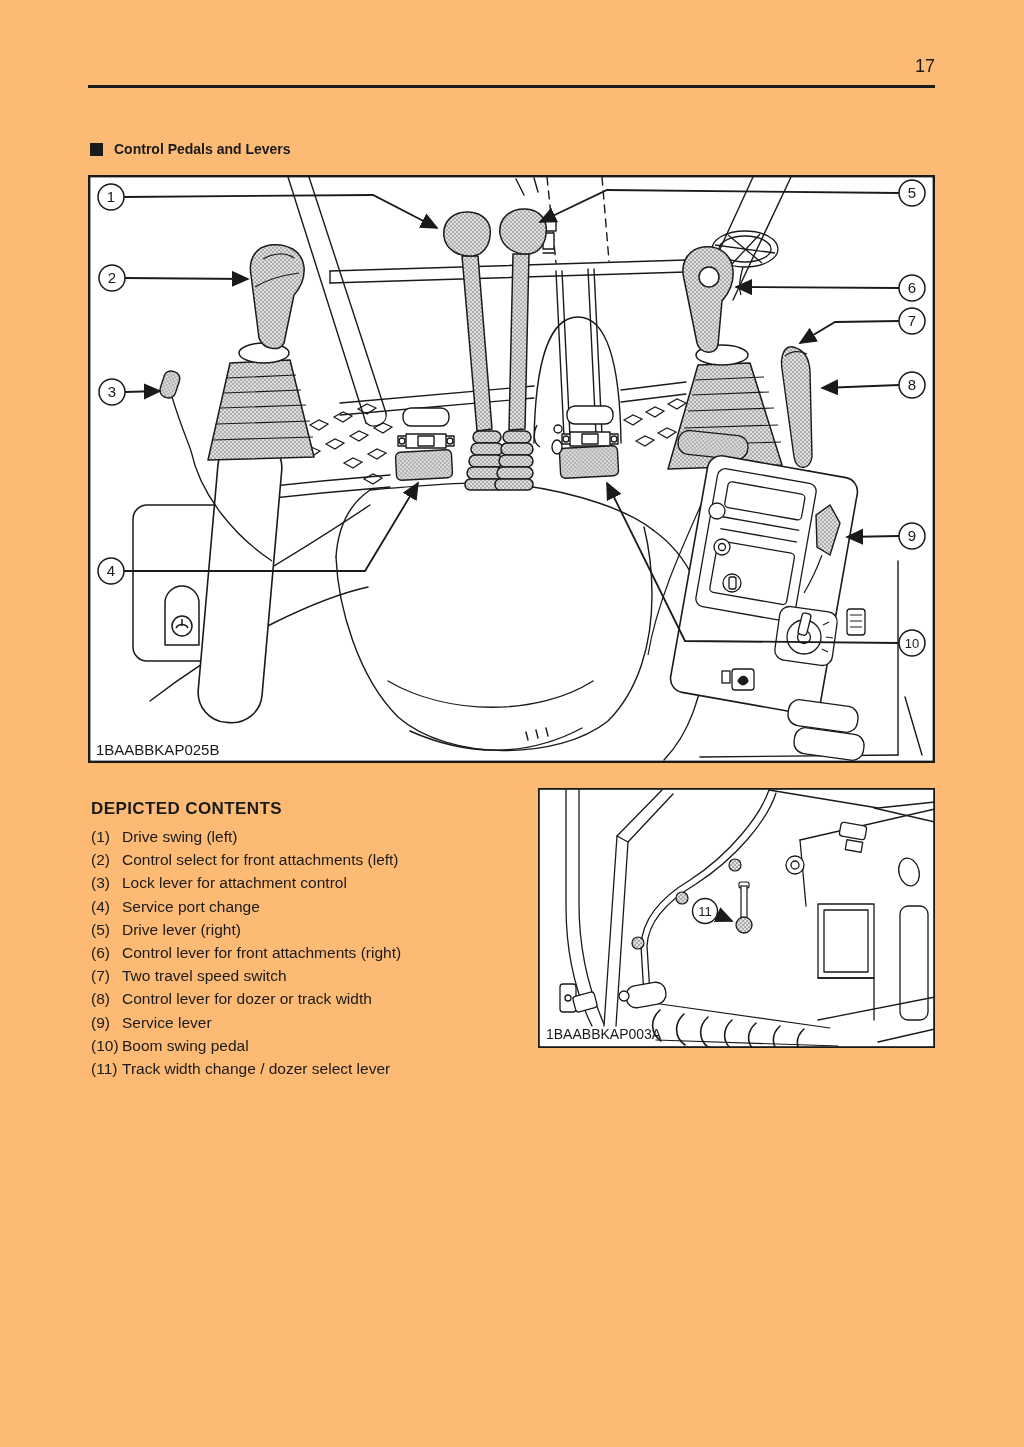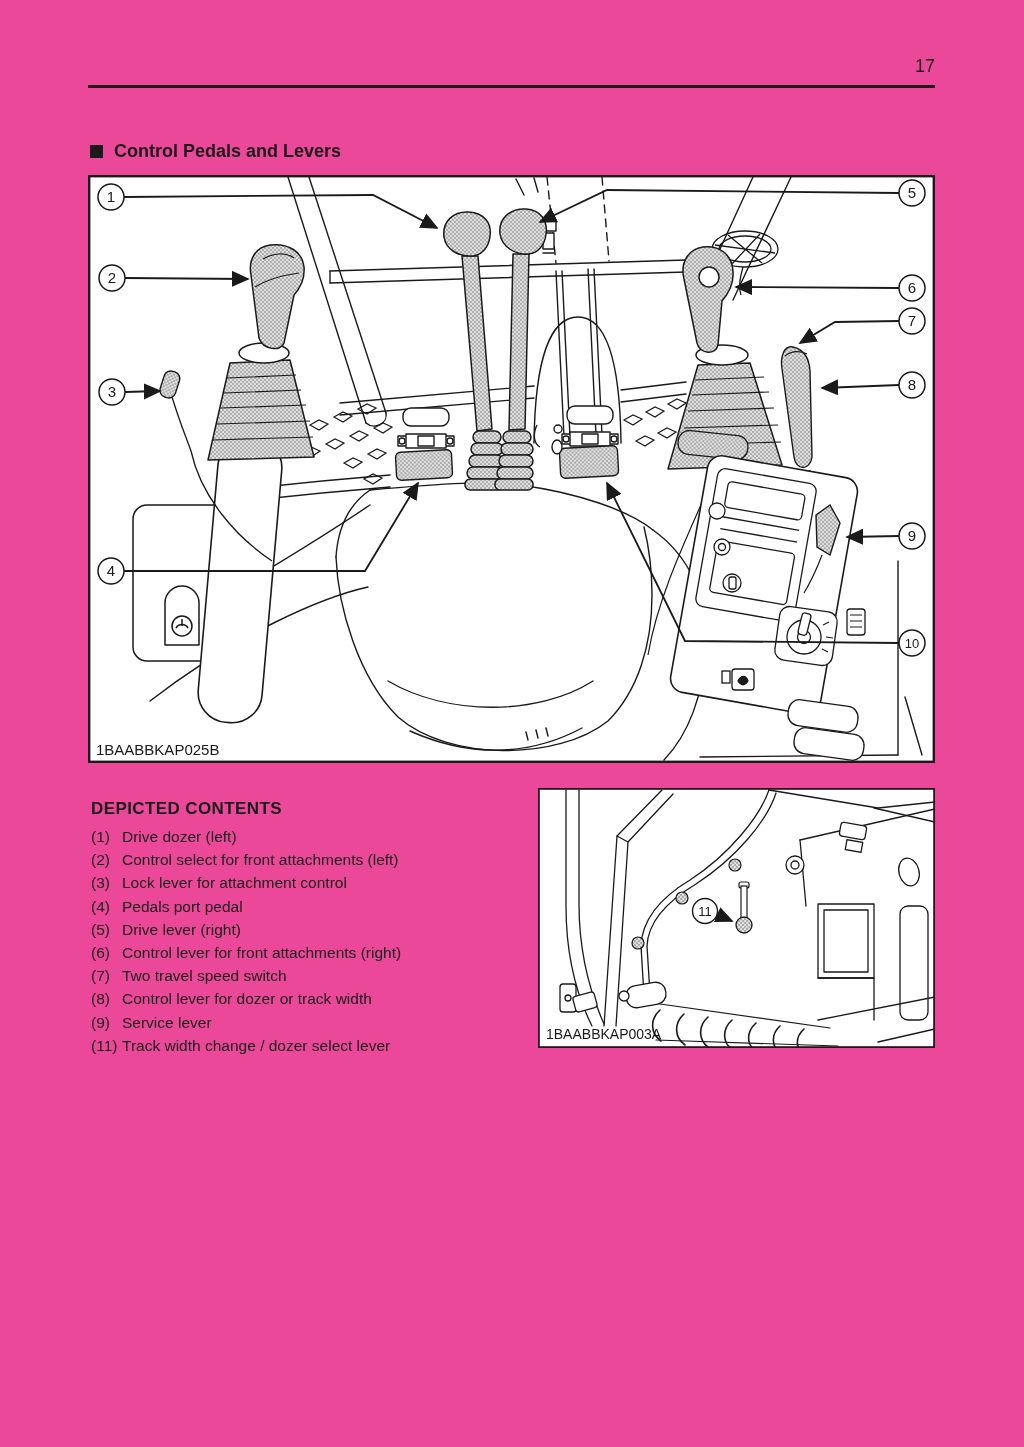--- a/index.html
+++ b/index.html
@@ -1,22 +1,22 @@
 <!DOCTYPE html>
 <html><head>
 <meta charset="utf-8">
 <style>
   html,body{margin:0;padding:0;background:#ffffff;}
   #page{
-    position:relative;width:1024px;height:1447px;background:#ec4899;
+    position:relative;width:1024px;height:1447px;background:#fdba74;
     font-family:"Liberation Sans", sans-serif;color:#1a1a1a;overflow:hidden;
   }
   .page-number{position:absolute;top:56px;right:89px;font-size:18px;}
   .top-rule{position:absolute;left:88px;top:85px;width:847px;height:2.5px;background:#1a1a1a;}
-  .heading{position:absolute;left:90px;top:141px;display:flex;align-items:center;font-size:18px;font-weight:bold;}
+  .heading{position:absolute;left:90px;top:141px;display:flex;align-items:center;font-size:14px;font-weight:bold;}
   .heading .sq{width:13px;height:13px;background:#1a1a1a;margin-right:11px;flex:0 0 auto;}
   .figure{position:absolute;}
   .contents{position:absolute;left:91px;top:783px;width:470px;}
   .contents h3{margin:16px 0 6px 0;font-size:17px;font-weight:bold;letter-spacing:.4px;}
   .contents .row{display:flex;line-height:23.2px;font-size:15.5px;}
   .contents .num{flex:0 0 31px;}
   .contents .lbl{flex:1 1 auto;}
   svg text{font-family:"Liberation Sans", sans-serif;fill:#1a1a1a;}
 </style>
 </head>
@@ -299,53 +299,57 @@
     </g>
 
     <text x="8" y="580" font-size="15">1BAABBKAP025B</text>
   </svg>
   </div>
 
   <div class="contents">
     <h3>DEPICTED CONTENTS</h3>
     <div class="row">
         <span class="num">(1)</span>
-        <span class="lbl">Drive dozer (left)</span>
+        <span class="lbl">Drive swing (left)</span>
       </div>
     <div class="row">
         <span class="num">(2)</span>
         <span class="lbl">Control select for front attachments (left)</span>
       </div>
     <div class="row">
         <span class="num">(3)</span>
         <span class="lbl">Lock lever for attachment control</span>
       </div>
     <div class="row">
         <span class="num">(4)</span>
-        <span class="lbl">Pedals port pedal</span>
+        <span class="lbl">Service port change</span>
       </div>
     <div class="row">
         <span class="num">(5)</span>
         <span class="lbl">Drive lever (right)</span>
       </div>
     <div class="row">
         <span class="num">(6)</span>
         <span class="lbl">Control lever for front attachments (right)</span>
       </div>
     <div class="row">
         <span class="num">(7)</span>
         <span class="lbl">Two travel speed switch</span>
       </div>
     <div class="row">
         <span class="num">(8)</span>
         <span class="lbl">Control lever for dozer or track width</span>
       </div>
     <div class="row">
         <span class="num">(9)</span>
         <span class="lbl">Service lever</span>
+      </div>
+    <div class="row">
+        <span class="num">(10)</span>
+        <span class="lbl">Boom swing pedal</span>
       </div>
     <div class="row">
         <span class="num">(11)</span>
         <span class="lbl">Track width change / dozer select lever</span>
       </div>
   </div>
 
   <div class="figure" style="left:538px;top:788px;width:447px;height:260px;">
   <svg width="397" height="260" viewBox="0 0 397 260">
     <defs>

